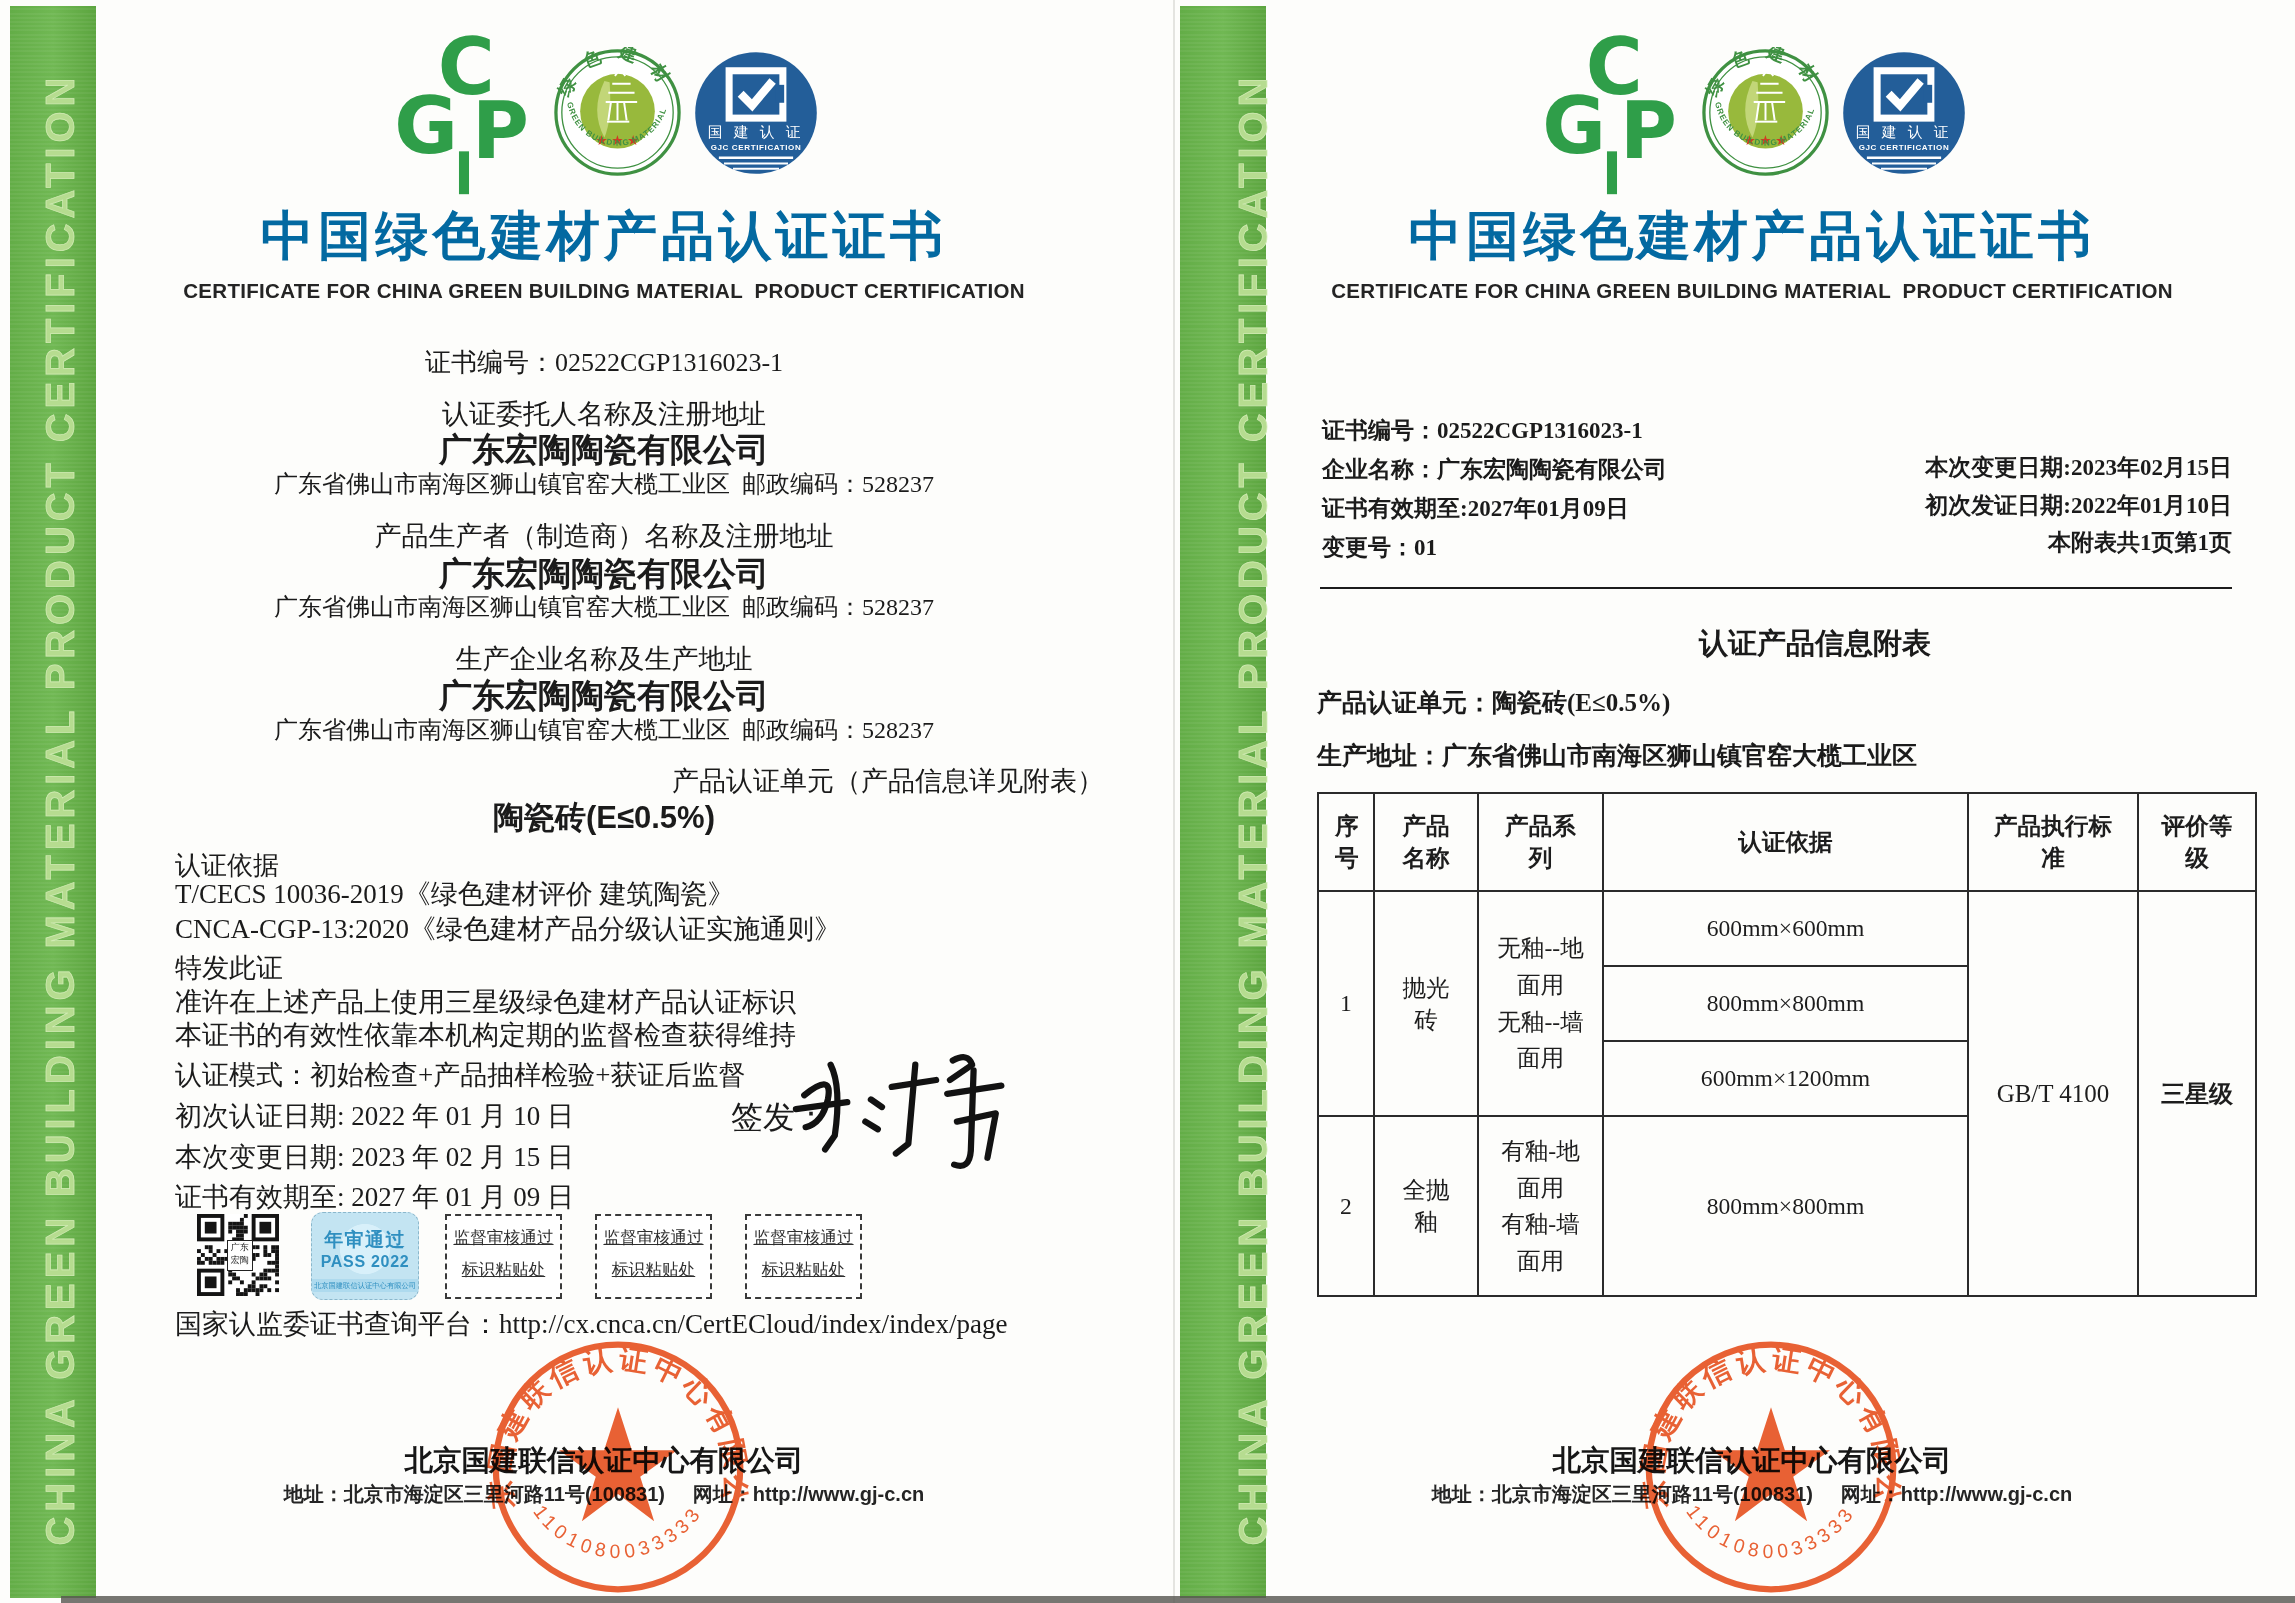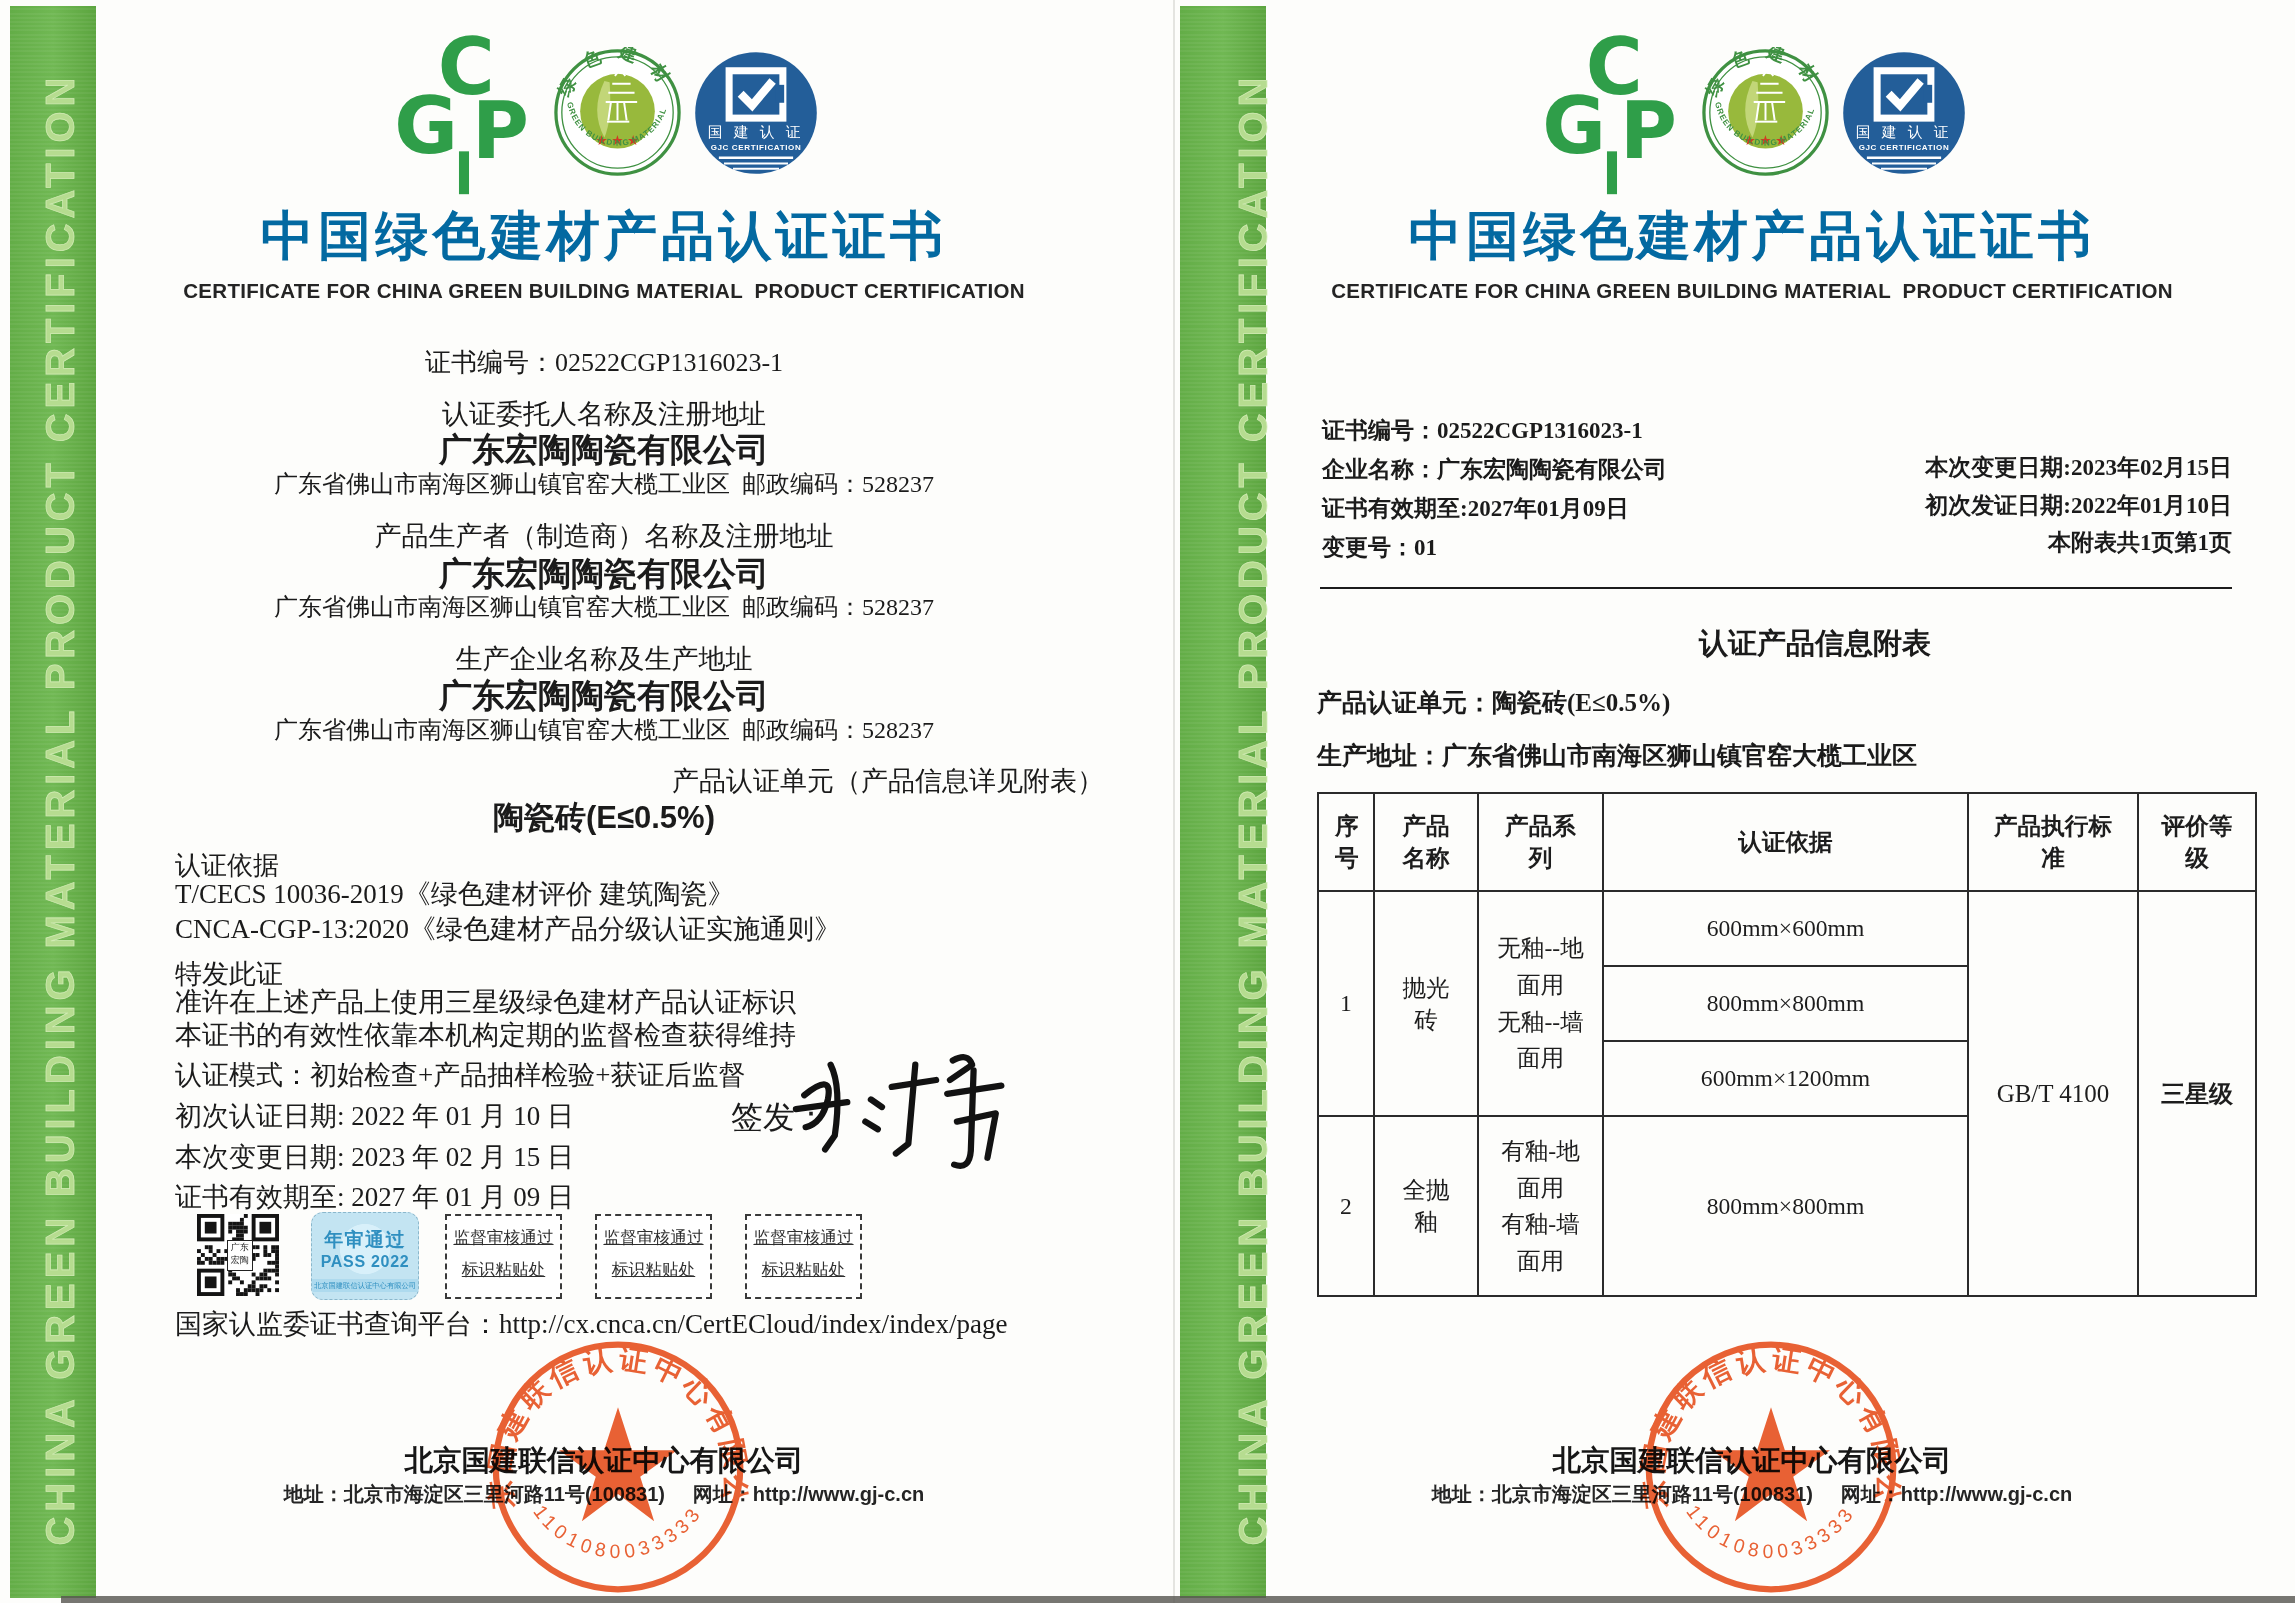--- a/index.html
+++ b/index.html
@@ -141,21 +141,21 @@
     <div class="c t-label" style="top:641px;">生产企业名称及生产地址</div>
     <div class="c t-co" style="top:674px;">广东宏陶陶瓷有限公司</div>
     <div class="c t-addr" style="top:714px;">广东省佛山市南海区狮山镇官窑大榄工业区  邮政编码：528237</div>
 
     <div class="c t-label" style="top:763px;text-align:right;">产品认证单元（产品信息详见附表）</div>
     <div class="c t-co" style="top:797px;font-size:31px;">陶瓷砖(E≤0.5%)</div>
 
     <div class="l" style="top:848px;font-size:26px;">认证依据</div>
     <div class="l t-body" style="top:876px;">T/CECS 10036-2019《绿色建材评价  建筑陶瓷》</div>
     <div class="l t-body" style="top:911px;">CNCA-CGP-13:2020《绿色建材产品分级认证实施通则》</div>
-    <div class="l t-body" style="top:950px;margin-top:6px;">特发此证</div>
+    <div class="l t-body" style="top:950px;">特发此证</div>
     <div class="l t-body" style="top:984px;">准许在上述产品上使用三星级绿色建材产品认证标识</div>
     <div class="l t-body" style="top:1017px;">本证书的有效性依靠本机构定期的监督检查获得维持</div>
     <div class="l t-body" style="top:1057px;">认证模式：初始检查+产品抽样检验+获证后监督</div>
     <div class="l t-body" style="top:1098px;">初次认证日期: 2022 年 01 月 10 日</div>
     <div class="l t-body" style="top:1139px;">本次变更日期: 2023 年 02 月 15 日</div>
     <div class="l t-body" style="top:1179px;">证书有效期至: 2027 年 01 月 09 日</div>
 
     <div class="sig-label">签发：</div>
     <svg class="sig" width="229" height="146" viewBox="0 0 330 210">
       <g stroke="#121212" stroke-width="9" fill="none" stroke-linecap="round" stroke-linejoin="round">

